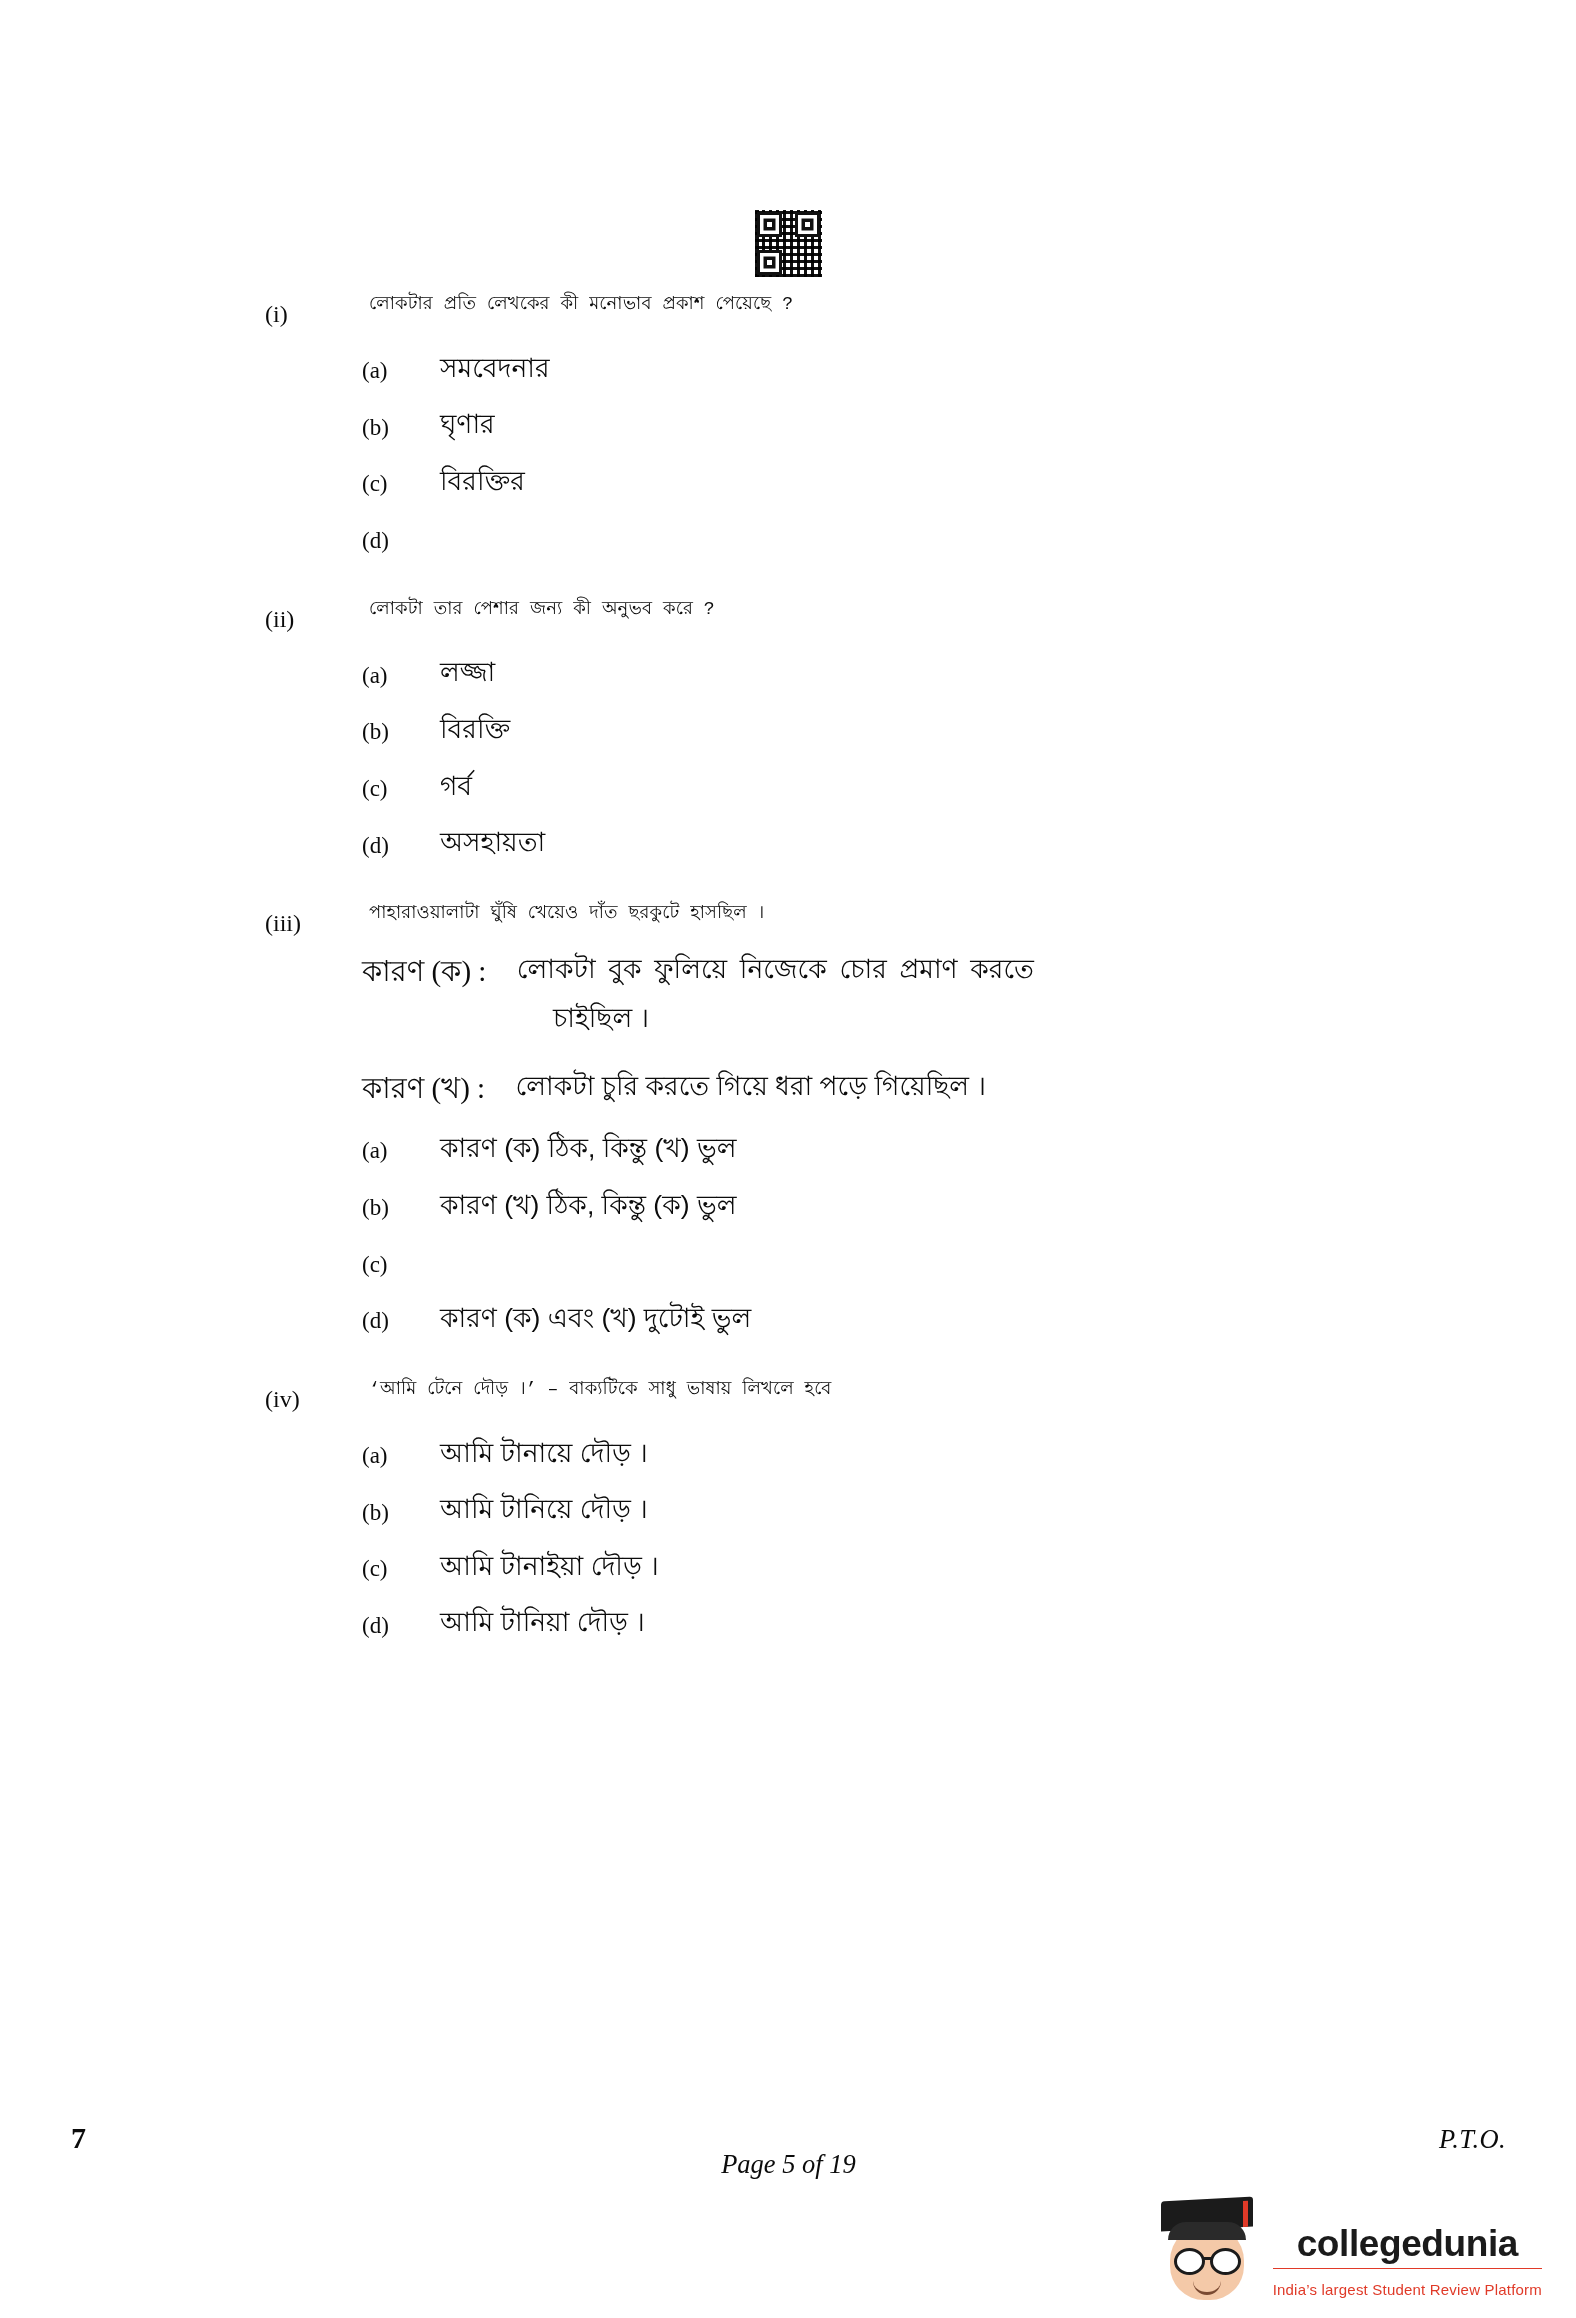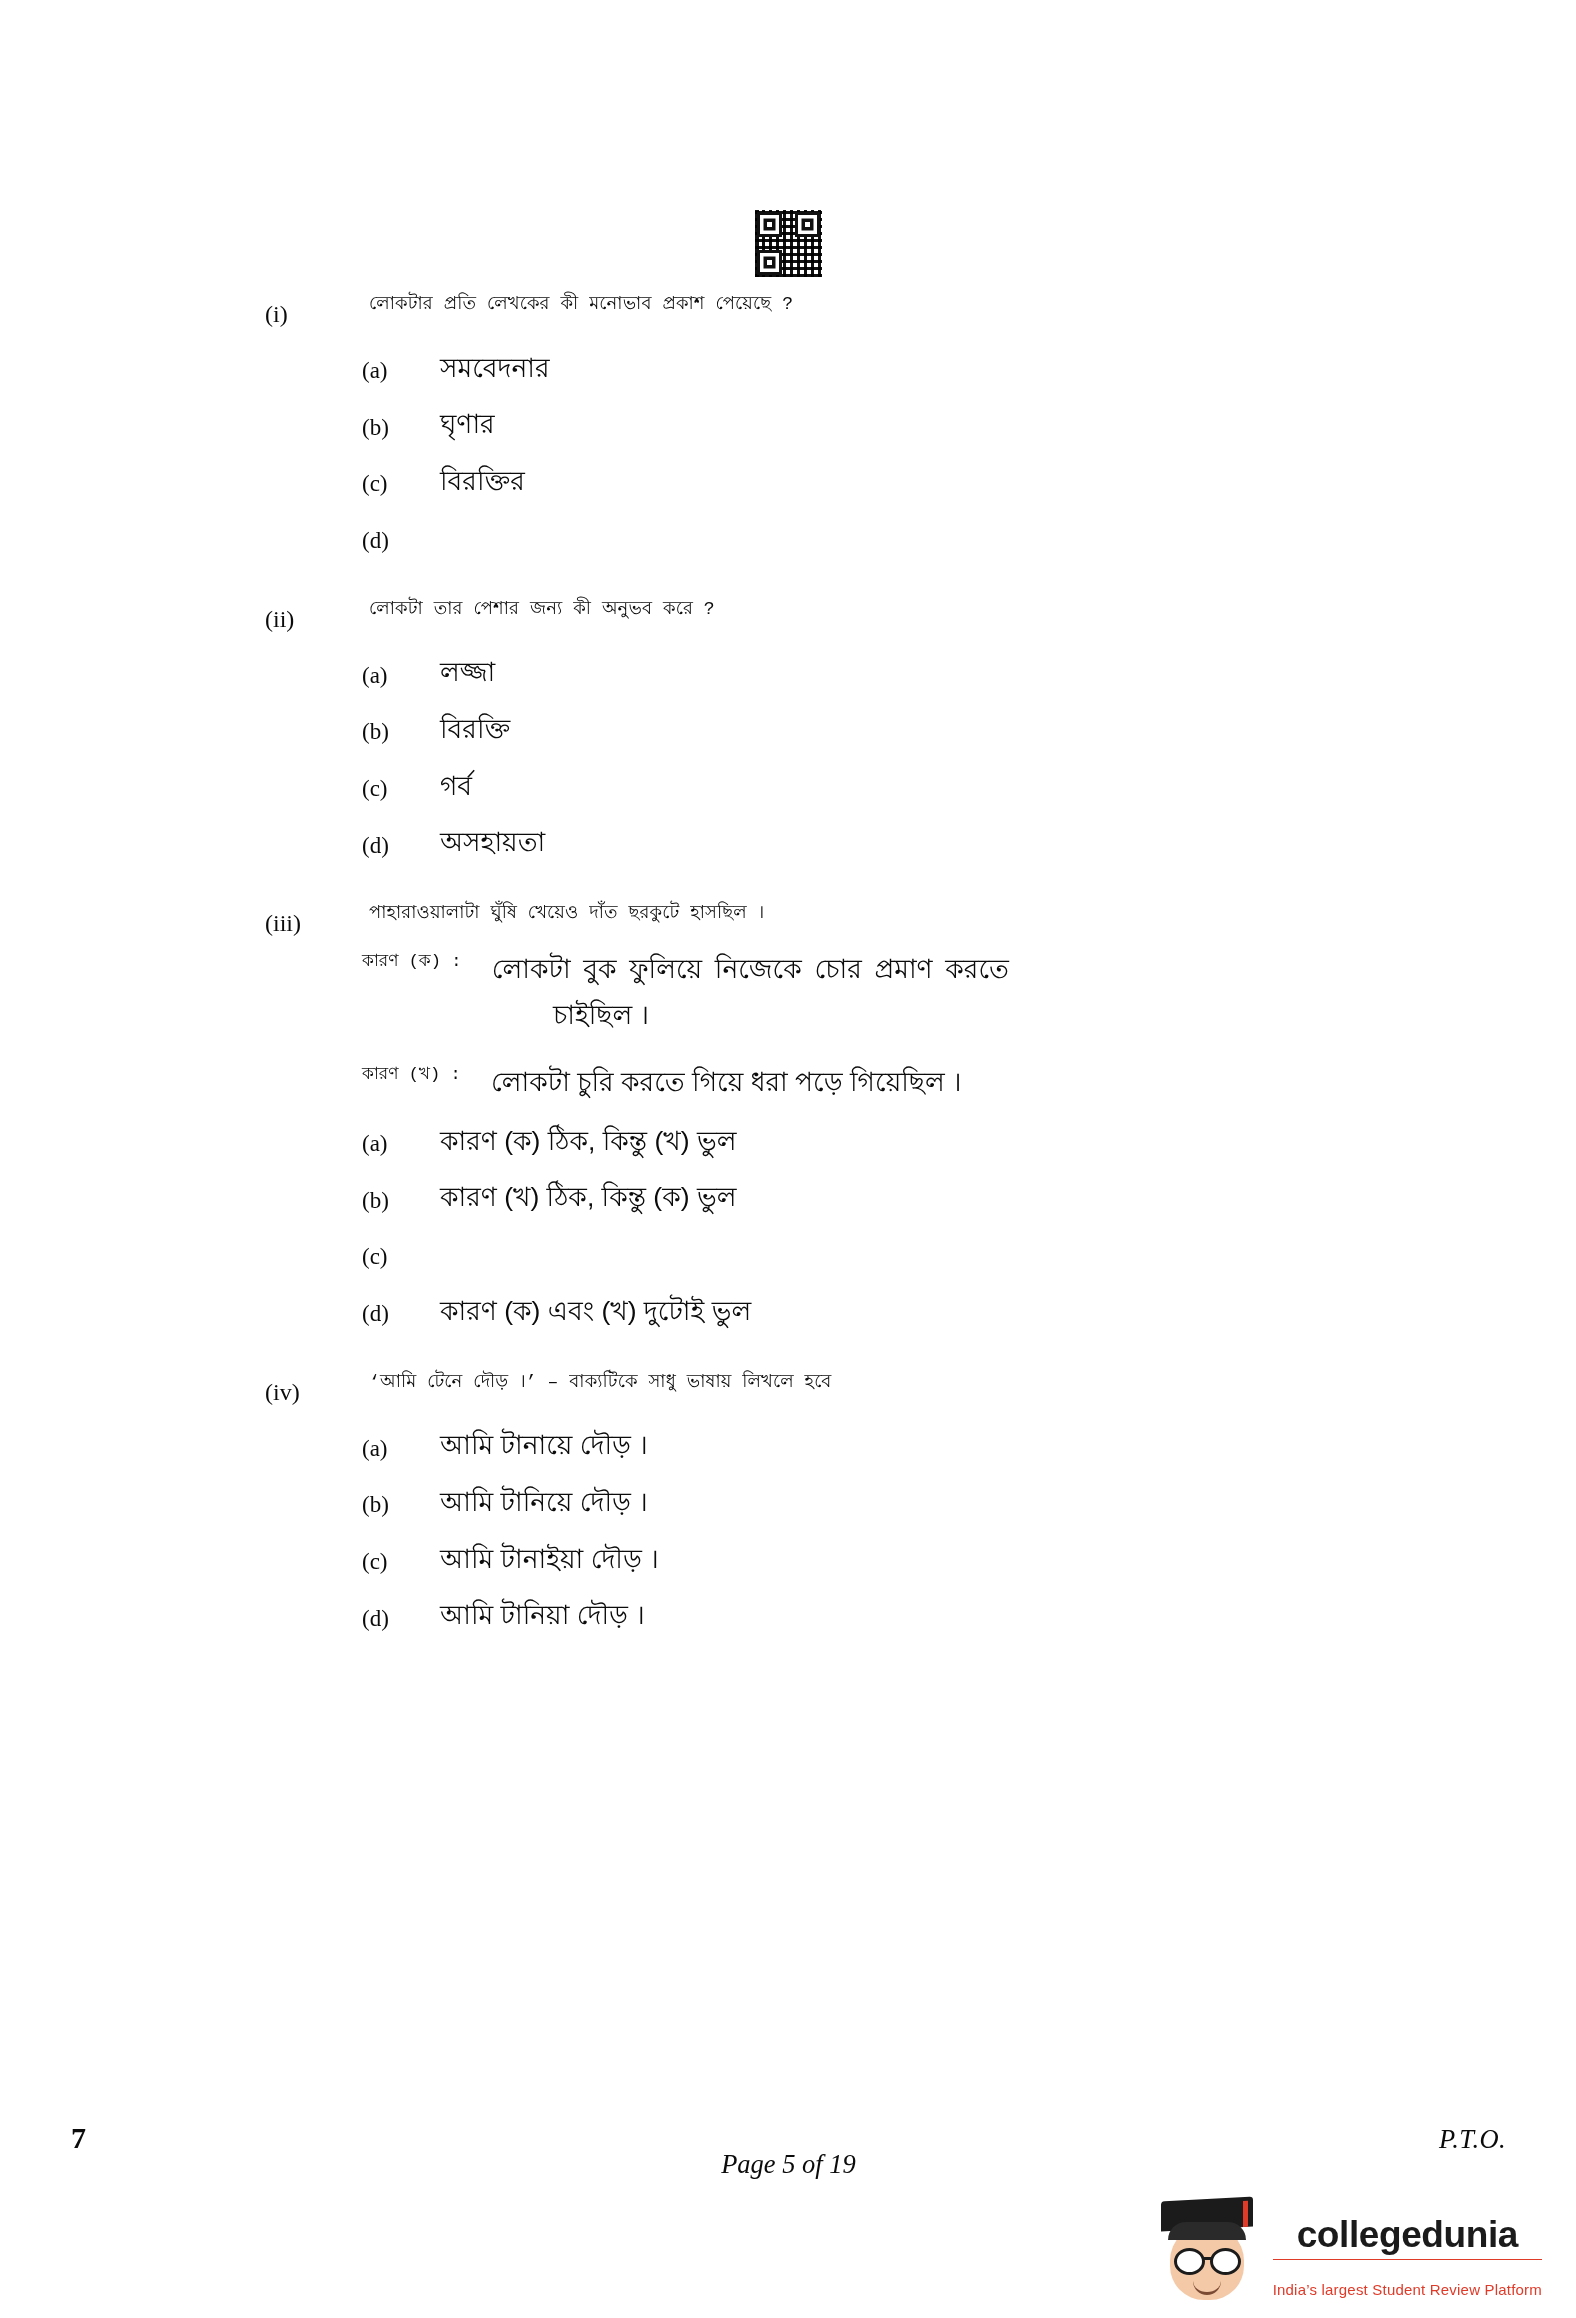--- a/index.html
+++ b/index.html
@@ -113,22 +113,22 @@
 
   
   .reason-row {
     display: flex;
     align-items: flex-start;
     padding-left: 97px;
     margin-bottom: 12.4px;
   }
   .reason-key {
     flex: 0 0 auto;
-    font-family: Liberation Mono, monospace;
-    font-size: 17px;
+    font-family: Liberation Serif, serif;
+    font-size: 29px;
     line-height: 1.45;
     white-space: nowrap;
     padding-right: 12.4px;
   }
   .reason-body {
     flex: 1;
     font-family: "Liberation Sans", sans-serif;
     font-size: 26.5px;
     line-height: 1.45;
     text-align: justify;
@@ -262,21 +262,21 @@
     letter-spacing: -0.4px;
     line-height: 1;
     text-align: center;
   }
   .wm-sub {
     font-family: "Liberation Sans", sans-serif;
     font-size: 15px;
     color: #e03a28;
     margin-top: 5.3px;
     border-top: 1.8px solid #e03a28;
-    padding-top: 21px;
+    padding-top: 12px;
     letter-spacing: 0.2px;
   }
 </style>
 </head>
 <body>
 
 <div class="page">
 
   <div class="qr-wrap">
     <div class="qr">

